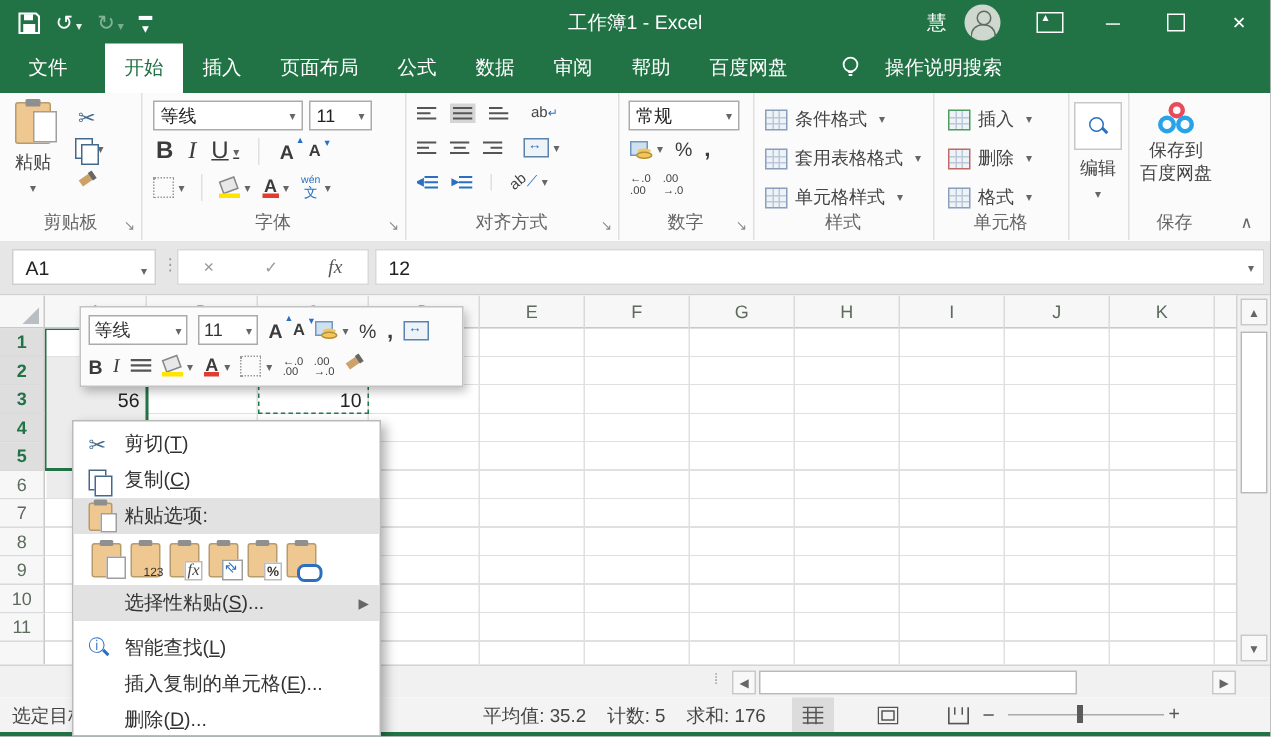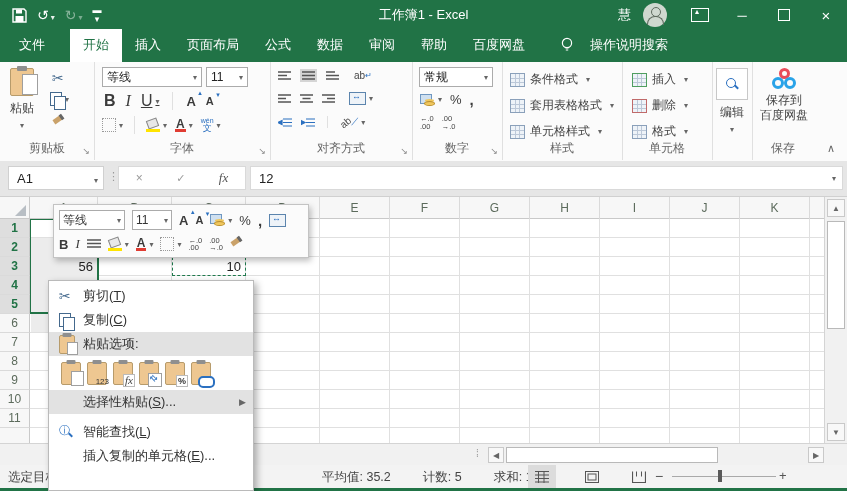--- a/index.html
+++ b/index.html
@@ -113,21 +113,21 @@
   .vscroll{left:824px;top:197px;width:23px;height:246px;background:#f1f1f1;border-left:1px solid #d4d4d4;box-sizing:border-box;}
   .sbtn{position:absolute;left:2px;width:18px;height:18px;background:#f8f8f8;border:1px solid #c9c9c9;display:flex;align-items:center;justify-content:center;font-size:8px;color:#666;box-sizing:border-box;}
   .vthumb{position:absolute;left:2px;top:24px;width:18px;height:108px;background:#fff;border:1px solid #b9b9b9;box-sizing:border-box;}
   .hscroll{left:0;top:443px;width:847px;height:22px;background:#f1f1f1;border-top:1px solid #d4d4d4;box-sizing:border-box;}
   .hdots{position:absolute;left:476px;top:4px;color:#9a9a9a;font-size:10px;}
   .hbtn{position:absolute;top:3px;width:16px;height:16px;background:#f8f8f8;border:1px solid #c9c9c9;display:flex;align-items:center;justify-content:center;font-size:8px;color:#666;box-sizing:border-box;}
   .hthumb{position:absolute;left:506px;top:3px;width:212px;height:16px;background:#fff;border:1px solid #b9b9b9;box-sizing:border-box;}
   
   .statusbar{left:0;top:465px;width:847px;height:26px;background:#f3f3f3;border-bottom:3px solid #217346;box-sizing:border-box;font-size:12.5px;color:#444;}
   .sb-left{position:absolute;left:8px;top:4px;}
-  .sb-stats{position:absolute;left:322px;top:4px;display:flex;gap:32px;}
+  .sb-stats{position:absolute;left:322px;top:4px;display:flex;gap:14px;}
   .viewbtn{position:absolute;top:0;width:28px;height:23px;display:flex;align-items:center;justify-content:center;}
   .viewbtn.on{background:#dcdcdc;}
   .zoom-minus{position:absolute;left:655px;top:3px;color:#555;font-size:14px;}
   .zoom-track{position:absolute;left:672px;top:11px;width:104px;height:1px;background:#a9a9a9;}
   .zoom-thumb{position:absolute;left:718px;top:5px;width:4px;height:12px;background:#5a5a5a;}
   .zoom-plus{position:absolute;left:779px;top:3px;color:#555;font-size:13px;}
   .zoom-pct{position:absolute;left:800px;top:4px;margin-top:48px;}
   
   .minitb{left:53px;top:204px;width:256px;height:54px;background:#fbfbfb;border:1px solid #c3c3c3;box-shadow:2px 3px 6px rgba(0,0,0,.25);z-index:30;box-sizing:border-box;padding:3px 5px;}
   .minitb .r1,.minitb .r2{display:flex;align-items:center;height:24px;gap:7px;}
@@ -638,15 +638,19 @@
     <div class="mi" style="margin-top:6px;">
       <span class="mic">
           <span class="smartlk"></span>
         </span>
       <span><span>智能查找(</span><span class="key">L</span><span>)</span></span>
     </div>
     <div class="mi">
       <span class="mic"></span>
       <span><span>插入复制的单元格(</span><span class="key">E</span><span>)...</span></span>
     </div>
+    <div class="mi">
+      <span class="mic"></span>
+      <span><span>删除(</span><span class="key">D</span><span>)...</span></span>
+    </div>
   </div>
 
 </div>
 
 </body></html>

